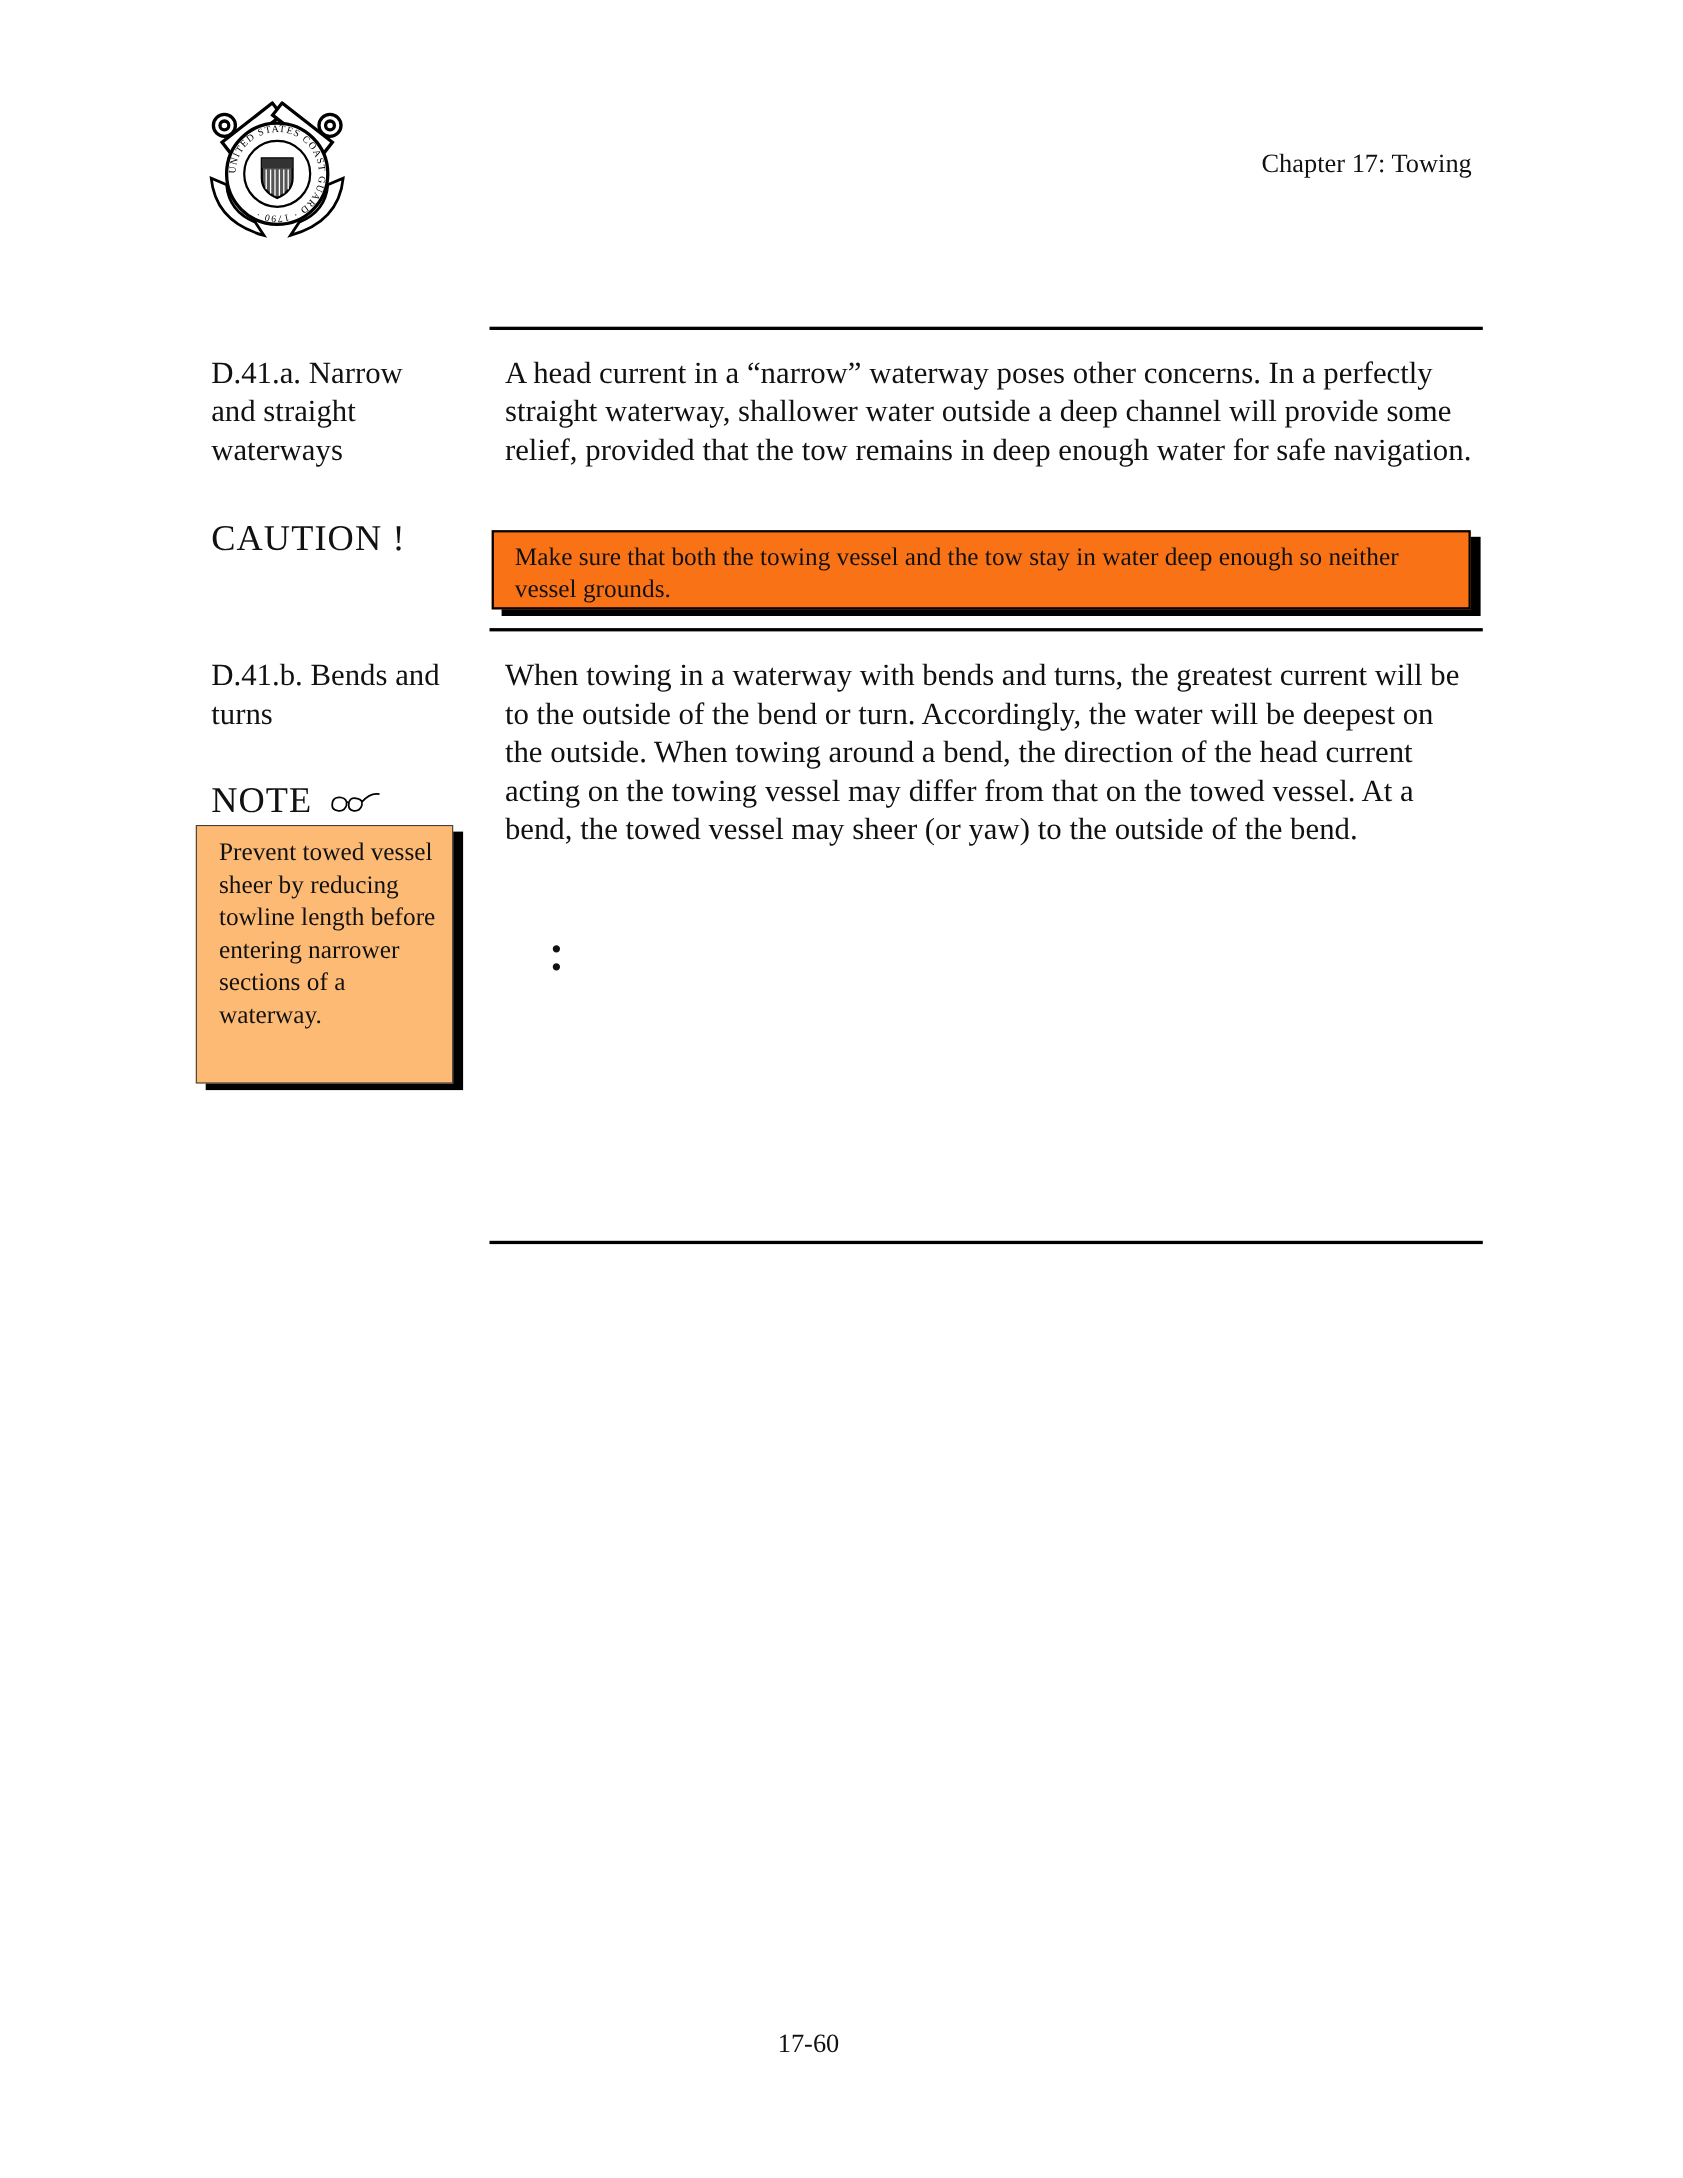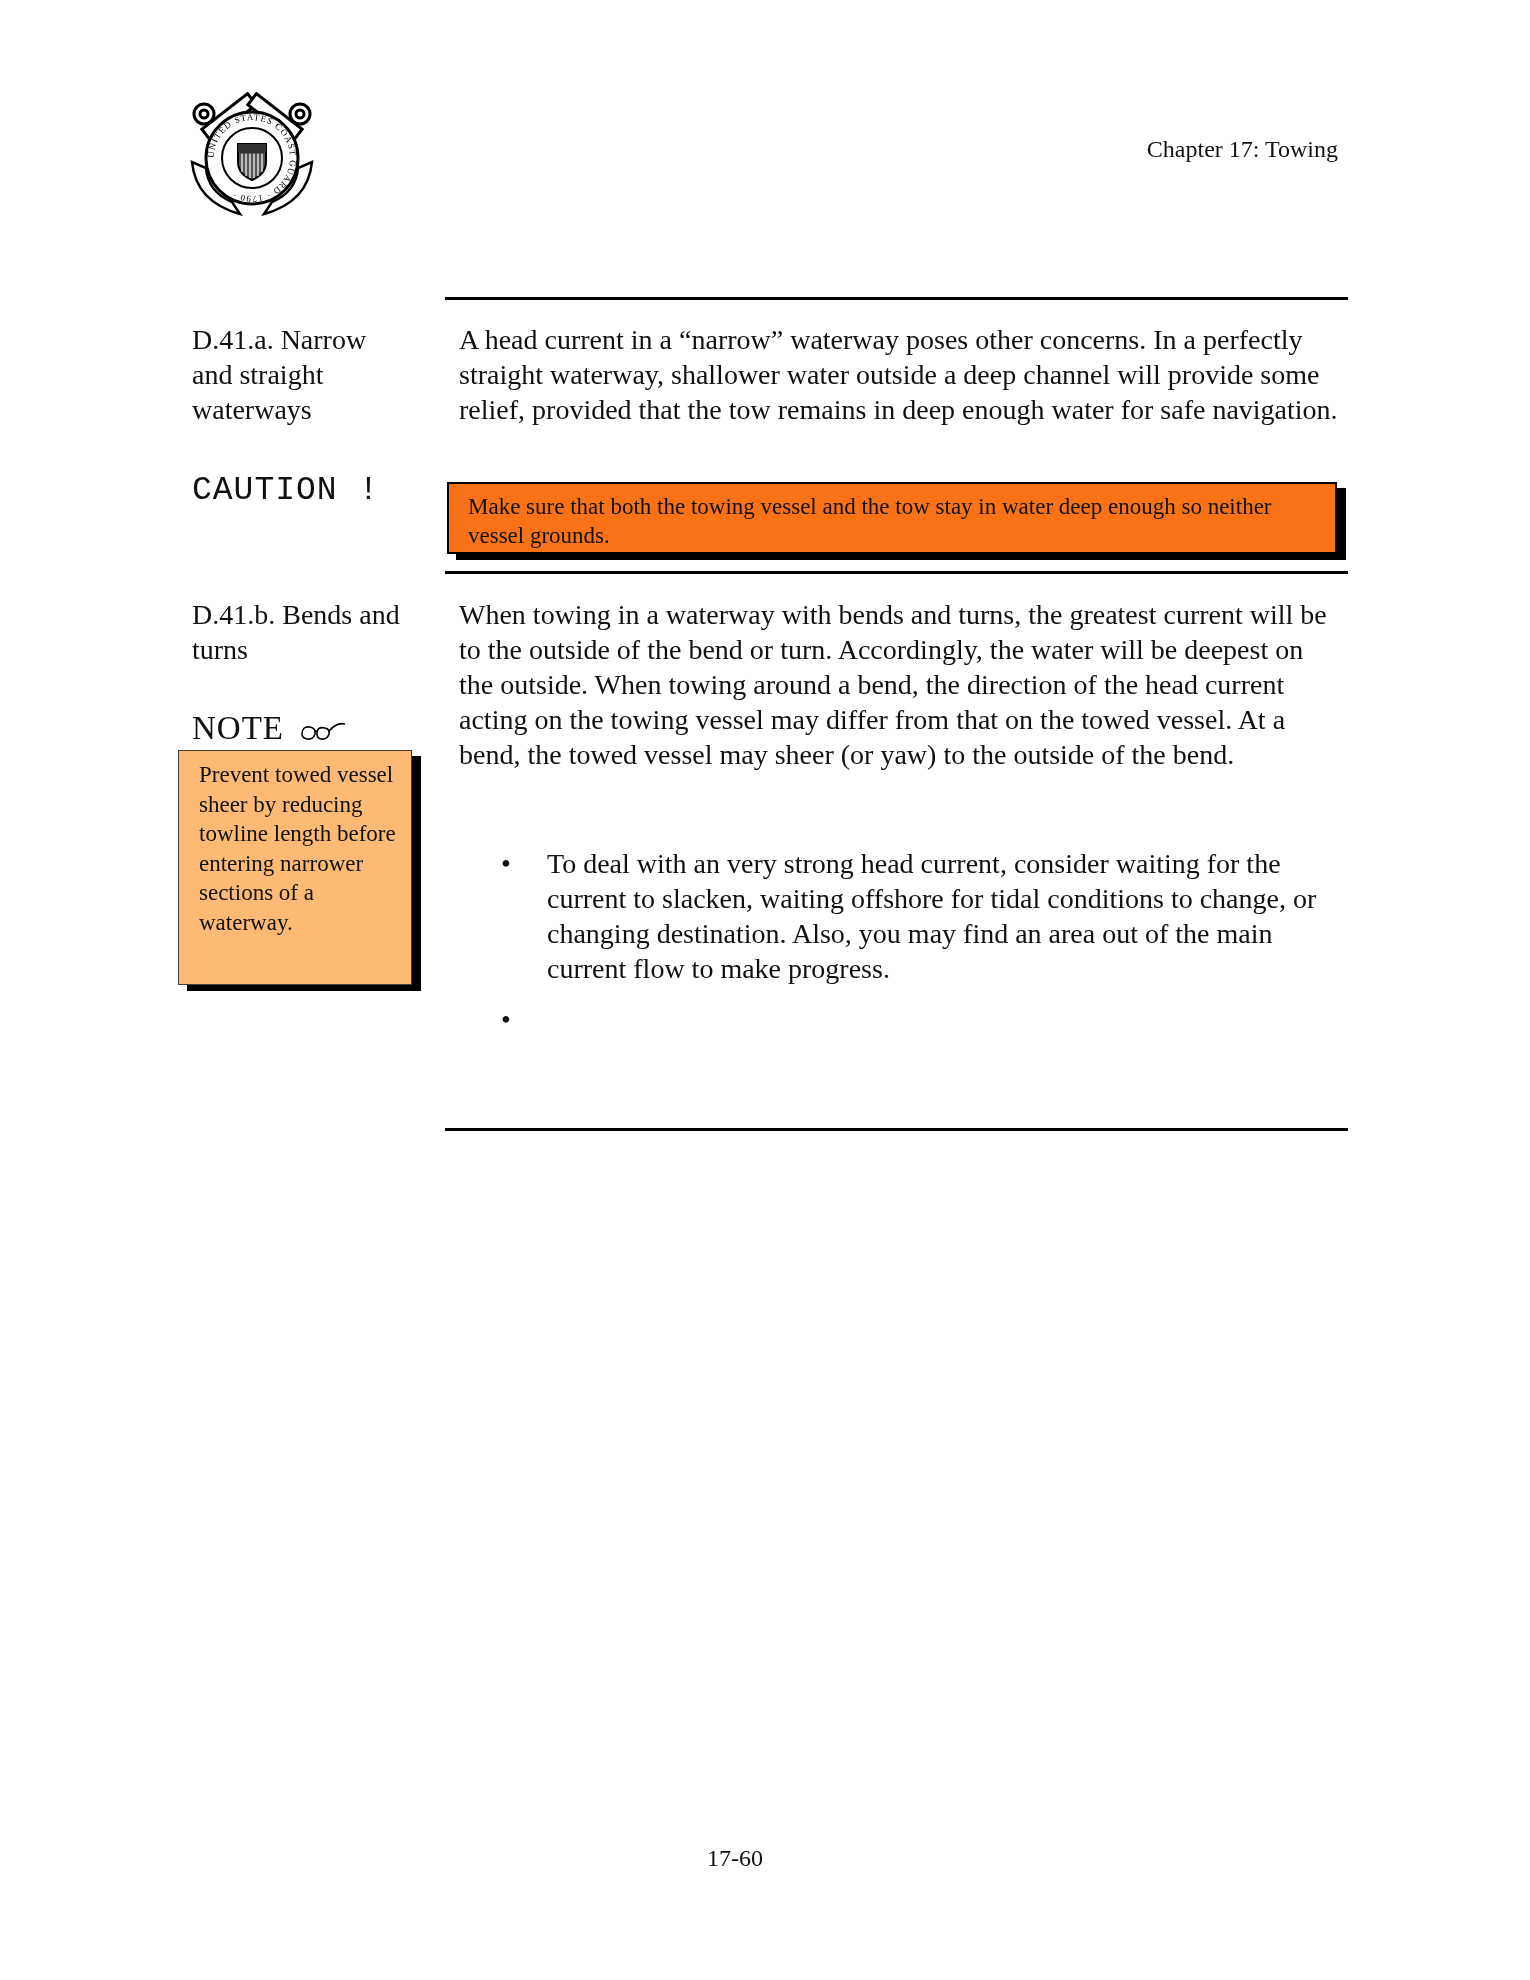--- a/index.html
+++ b/index.html
@@ -67,21 +67,21 @@
 
 <div class="rule" style="top:297px;"></div>
 
 <div class="side" style="top:322px;">
   <div>D.41.a.  Narrow</div>
   <div>and straight</div>
   <div>waterways</div>
 </div>
 <div class="body" style="top:322px;">A head current in a “narrow” waterway poses other concerns. In a perfectly straight waterway, shallower water outside a deep channel will provide some relief, provided that the tow remains in deep enough water for safe navigation.</div>
 
-<div class="label-big" style="top:472px;font-family:Liberation Mono, monospace;">CAUTION !</div>
+<div class="label-big" style="top:472px;">CAUTION !</div>
 <div class="caution-box">
   <span>Make sure that both the towing vessel and the tow stay in water deep enough so neither vessel grounds.</span>
 </div>
 
 <div class="rule" style="top:571px;"></div>
 
 <div class="side" style="top:597px;">
   <div>D.41.b.  Bends and</div>
   <div>turns</div>
 </div>
@@ -98,21 +98,20 @@
     </svg>
   </span>
 </div>
 <div class="note-box">
   <span>Prevent towed vessel sheer by reducing towline length before entering narrower sections of a waterway.</span>
 </div>
 
 <ul class="bullets">
   <li>
     <span class="bullet-dot">•</span>
-    <span>To deal with an very strong head current, consider waiting for the current to slacken, waiting offshore for tidal conditions to change, or changing destination.  Also, you may find an area out of the main current flow to make progress.</span>
   </li>
   <li>
     <span class="bullet-dot">•</span>
   </li>
 </ul>
 
 <div class="rule" style="top:1128px;"></div>
 
 <div class="abs pagenum">17-60</div>
 

